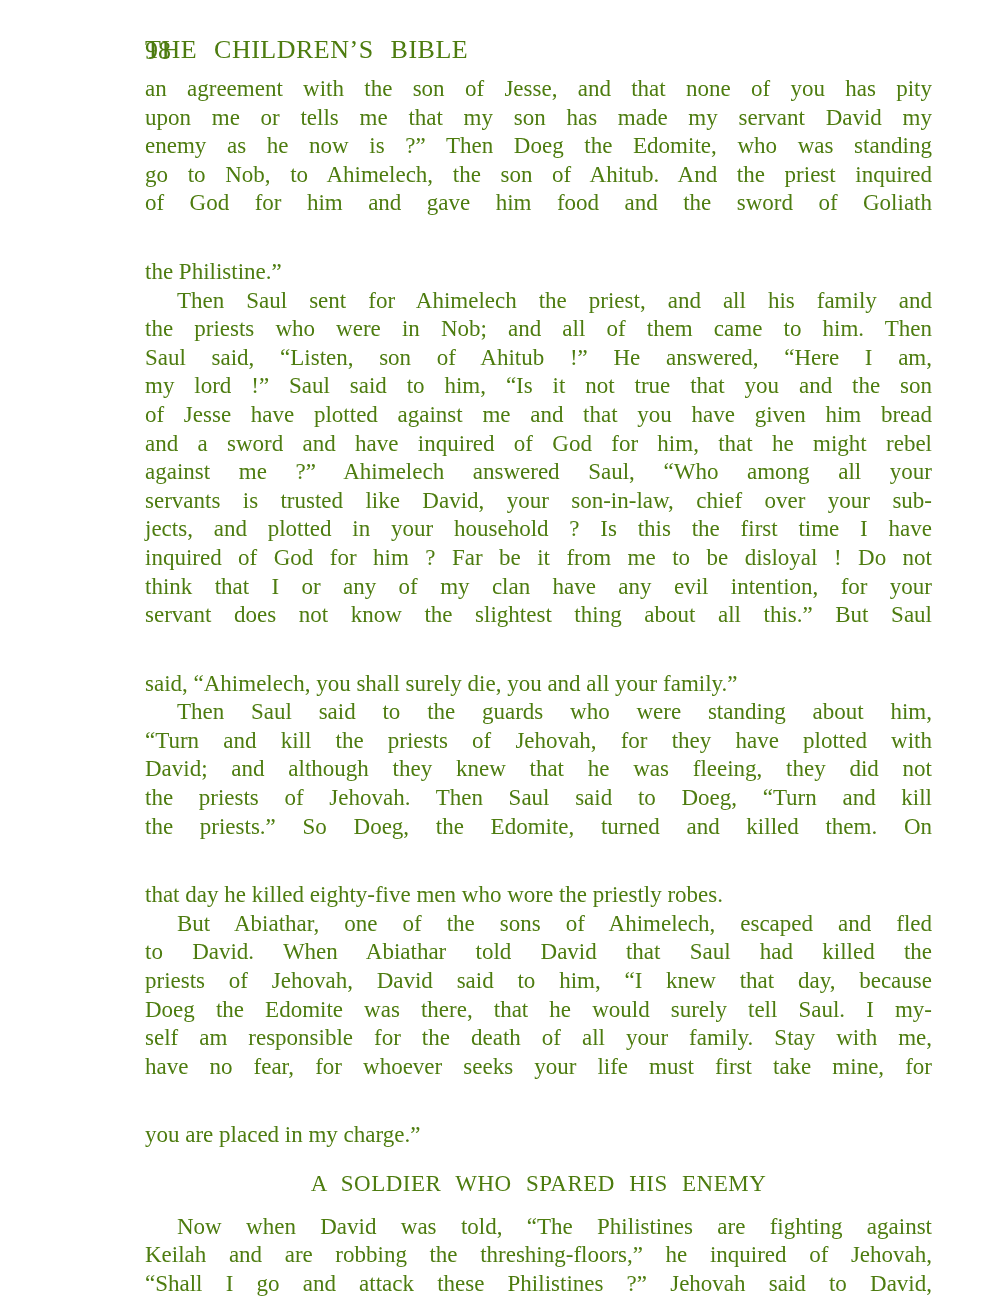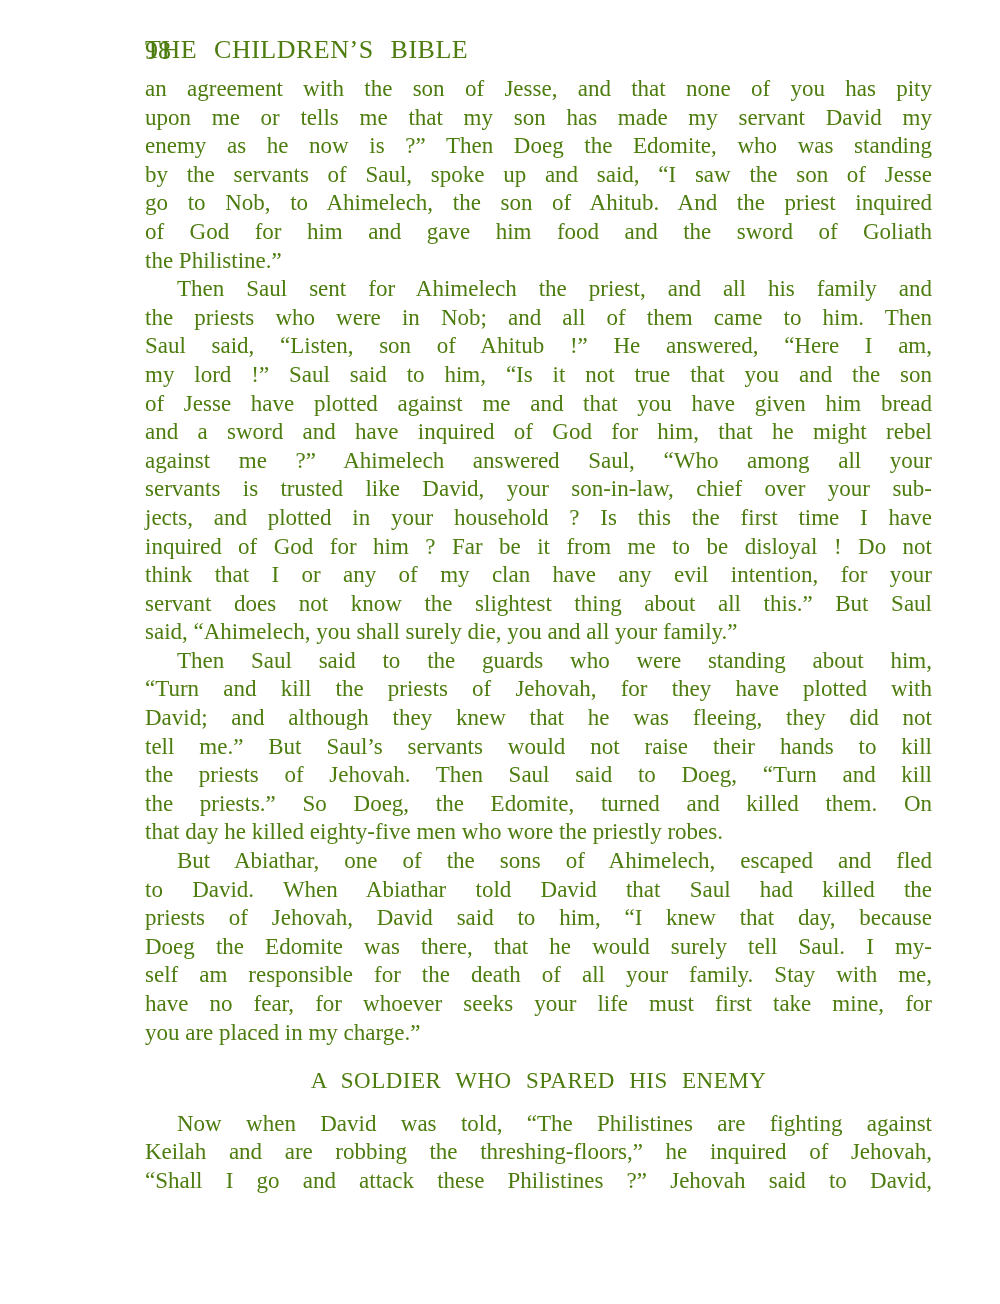--- a/index.html
+++ b/index.html
@@ -46,20 +46,21 @@
   .line {
     height: 28.6px;
     line-height: 28.6px;
     text-align: justify;
     text-align-last: justify;
     white-space: nowrap;
     white-space: normal;
   }
   .line.last {
     text-align-last: left;
+    margin-top: 40px;
   }
   .line.indent {
     text-indent: 32px;
   }
   .section-heading {
     height: 28.6px;
     line-height: 28.6px;
     margin: 20px 0 14px 0;
     text-align: center;
     font-size: 23px;
@@ -73,21 +74,20 @@
 <div class="page">
   <div class="running-header">
     <span class="page-number">98</span>
     <div class="header-title">THE CHILDREN’S BIBLE</div>
   </div>
   <div class="body-text" id="body-text">
       <div class="paragraph">
         <div class="line">an agreement with the son of Jesse, and that none of you has pity</div>
         <div class="line">upon me or tells me that my son has made my servant David my</div>
         <div class="line">enemy as he now is ?”  Then Doeg the Edomite, who was standing</div>
-        <div class="line">by the servants of Saul, spoke up and said, “I saw the son of Jesse</div>
         <div class="line">go to Nob, to Ahimelech, the son of Ahitub.  And the priest inquired</div>
         <div class="line">of God for him and gave him food and the sword of Goliath</div>
         <div class="line last">the Philistine.”</div>
       </div>
       <div class="paragraph">
         <div class="line indent">Then Saul sent for Ahimelech the priest, and all his family and</div>
         <div class="line">the priests who were in Nob; and all of them came to him.  Then</div>
         <div class="line">Saul said, “Listen, son of Ahitub !”  He answered, “Here I am,</div>
         <div class="line">my lord !”  Saul said to him, “Is it not true that you and the son</div>
         <div class="line">of Jesse have plotted against me and that you have given him bread</div>
@@ -97,21 +97,20 @@
         <div class="line">jects, and plotted in your household ?  Is this the first time I have</div>
         <div class="line">inquired of God for him ?  Far be it from me to be disloyal !  Do not</div>
         <div class="line">think that I or any of my clan have any evil intention, for your</div>
         <div class="line">servant does not know the slightest thing about all this.”  But Saul</div>
         <div class="line last">said, “Ahimelech, you shall surely die, you and all your family.”</div>
       </div>
       <div class="paragraph">
         <div class="line indent">Then Saul said to the guards who were standing about him,</div>
         <div class="line">“Turn and kill the priests of Jehovah, for they have plotted with</div>
         <div class="line">David; and although they knew that he was fleeing, they did not</div>
-        <div class="line">tell me.”  But Saul’s servants would not raise their hands to kill</div>
         <div class="line">the priests of Jehovah.  Then Saul said to Doeg, “Turn and kill</div>
         <div class="line">the priests.”  So Doeg, the Edomite, turned and killed them.  On</div>
         <div class="line last">that day he killed eighty-five men who wore the priestly robes.</div>
       </div>
       <div class="paragraph">
         <div class="line indent">But Abiathar, one of the sons of Ahimelech, escaped and fled</div>
         <div class="line">to David.  When Abiathar told David that Saul had killed the</div>
         <div class="line">priests of Jehovah, David said to him, “I knew that day, because</div>
         <div class="line">Doeg the Edomite was there, that he would surely tell Saul.  I my-</div>
         <div class="line">self am responsible for the death of all your family.  Stay with me,</div>

